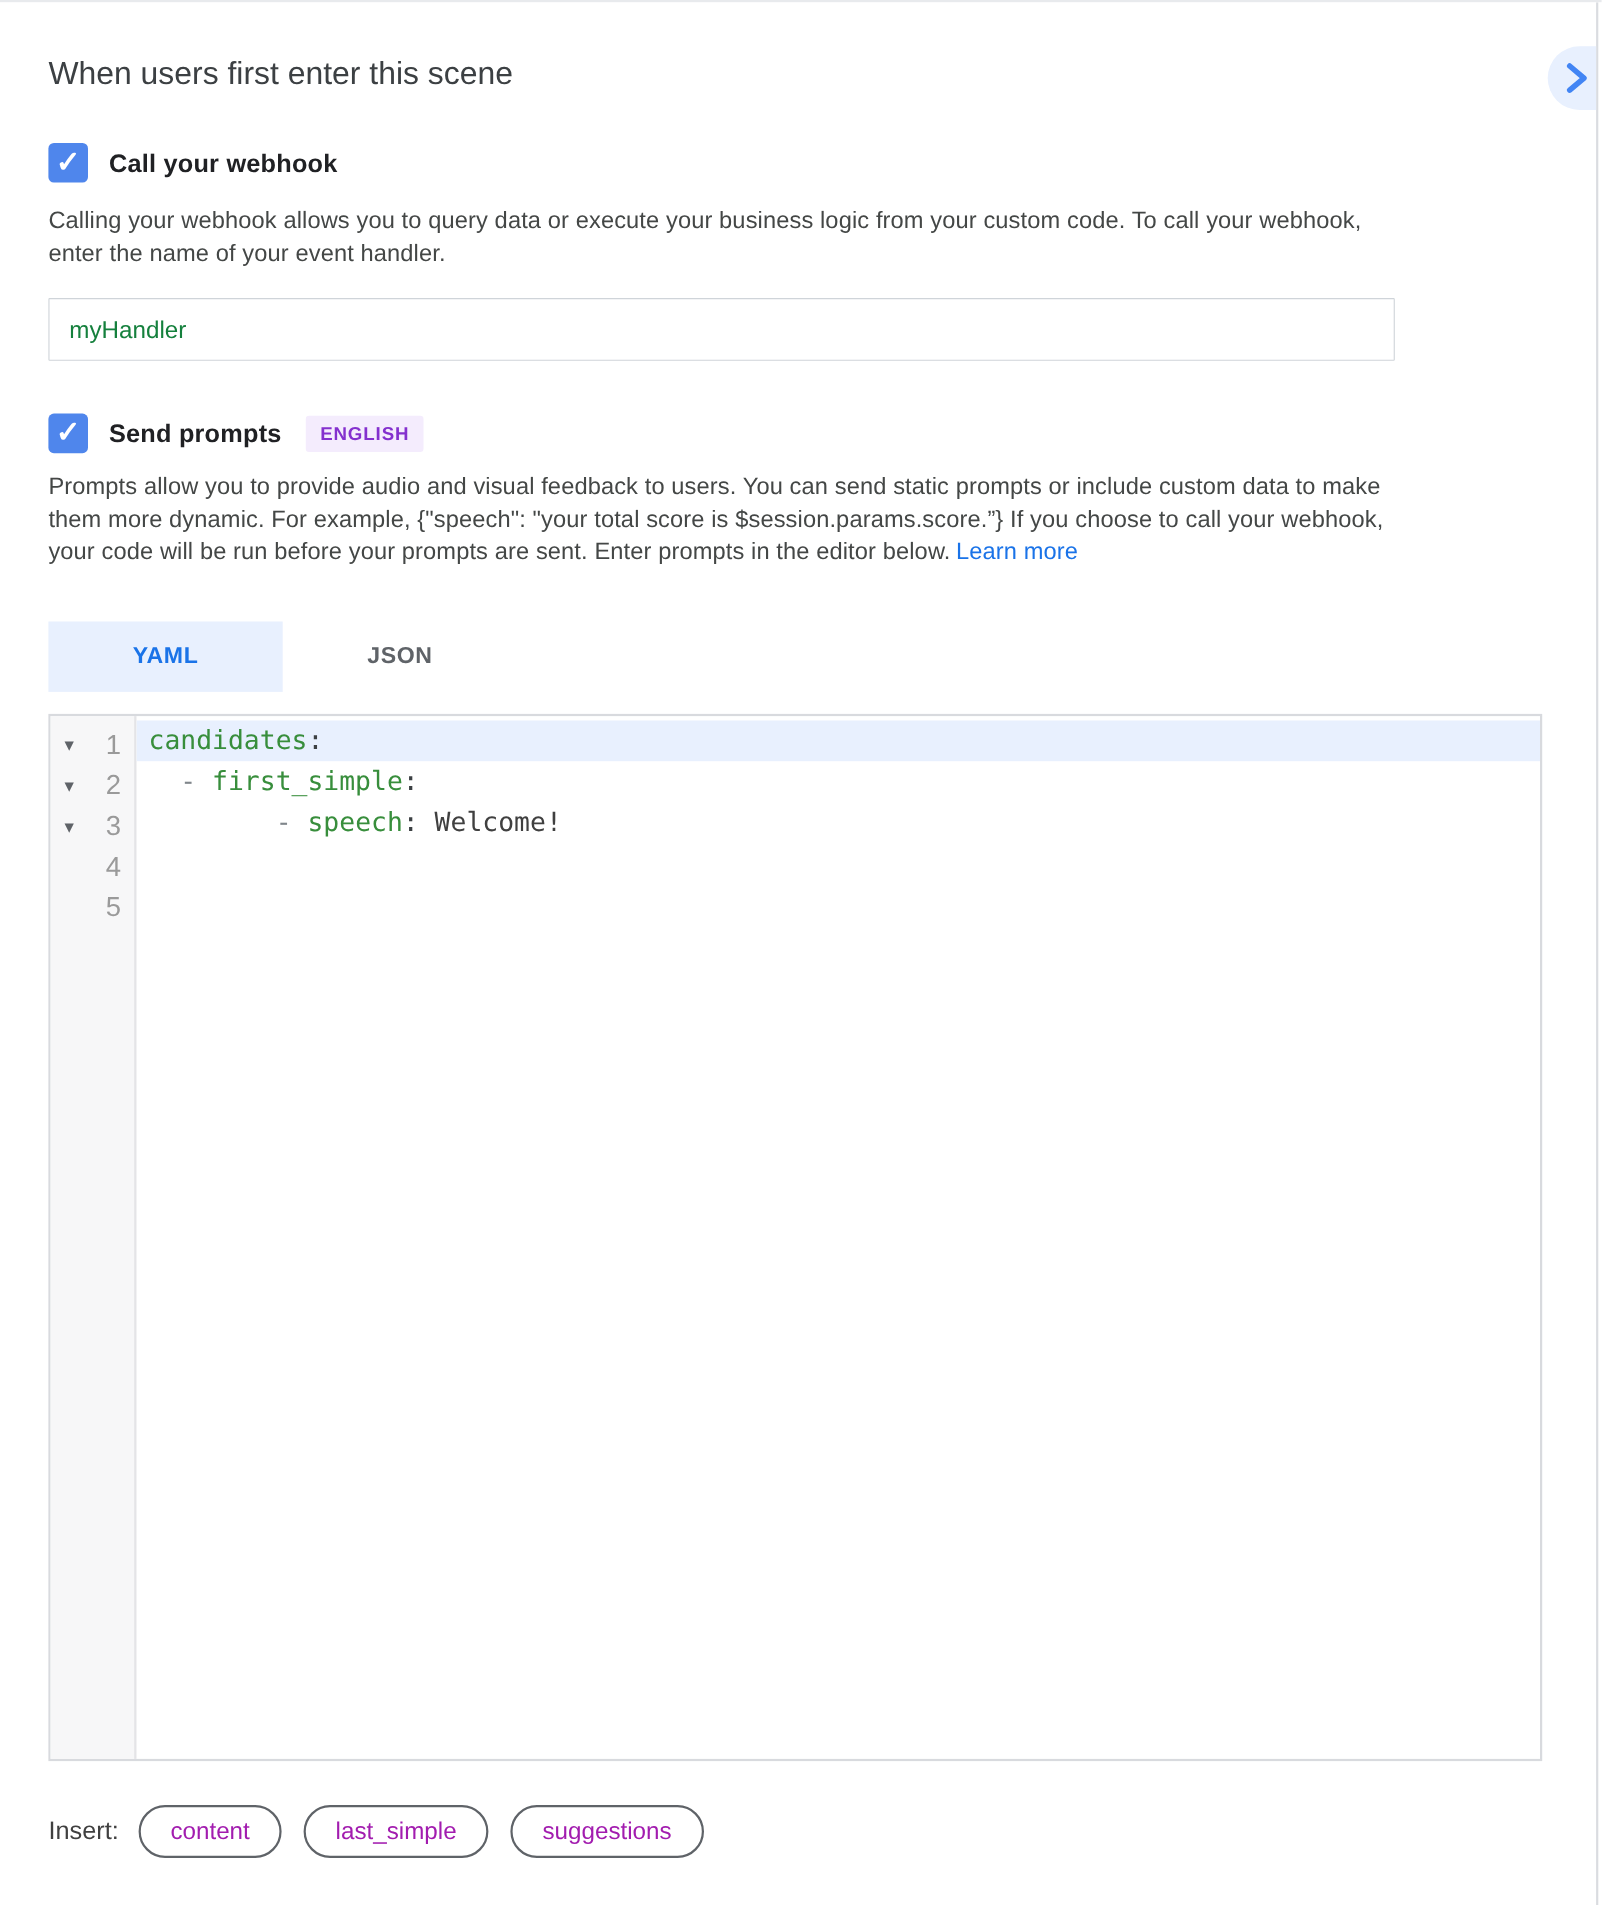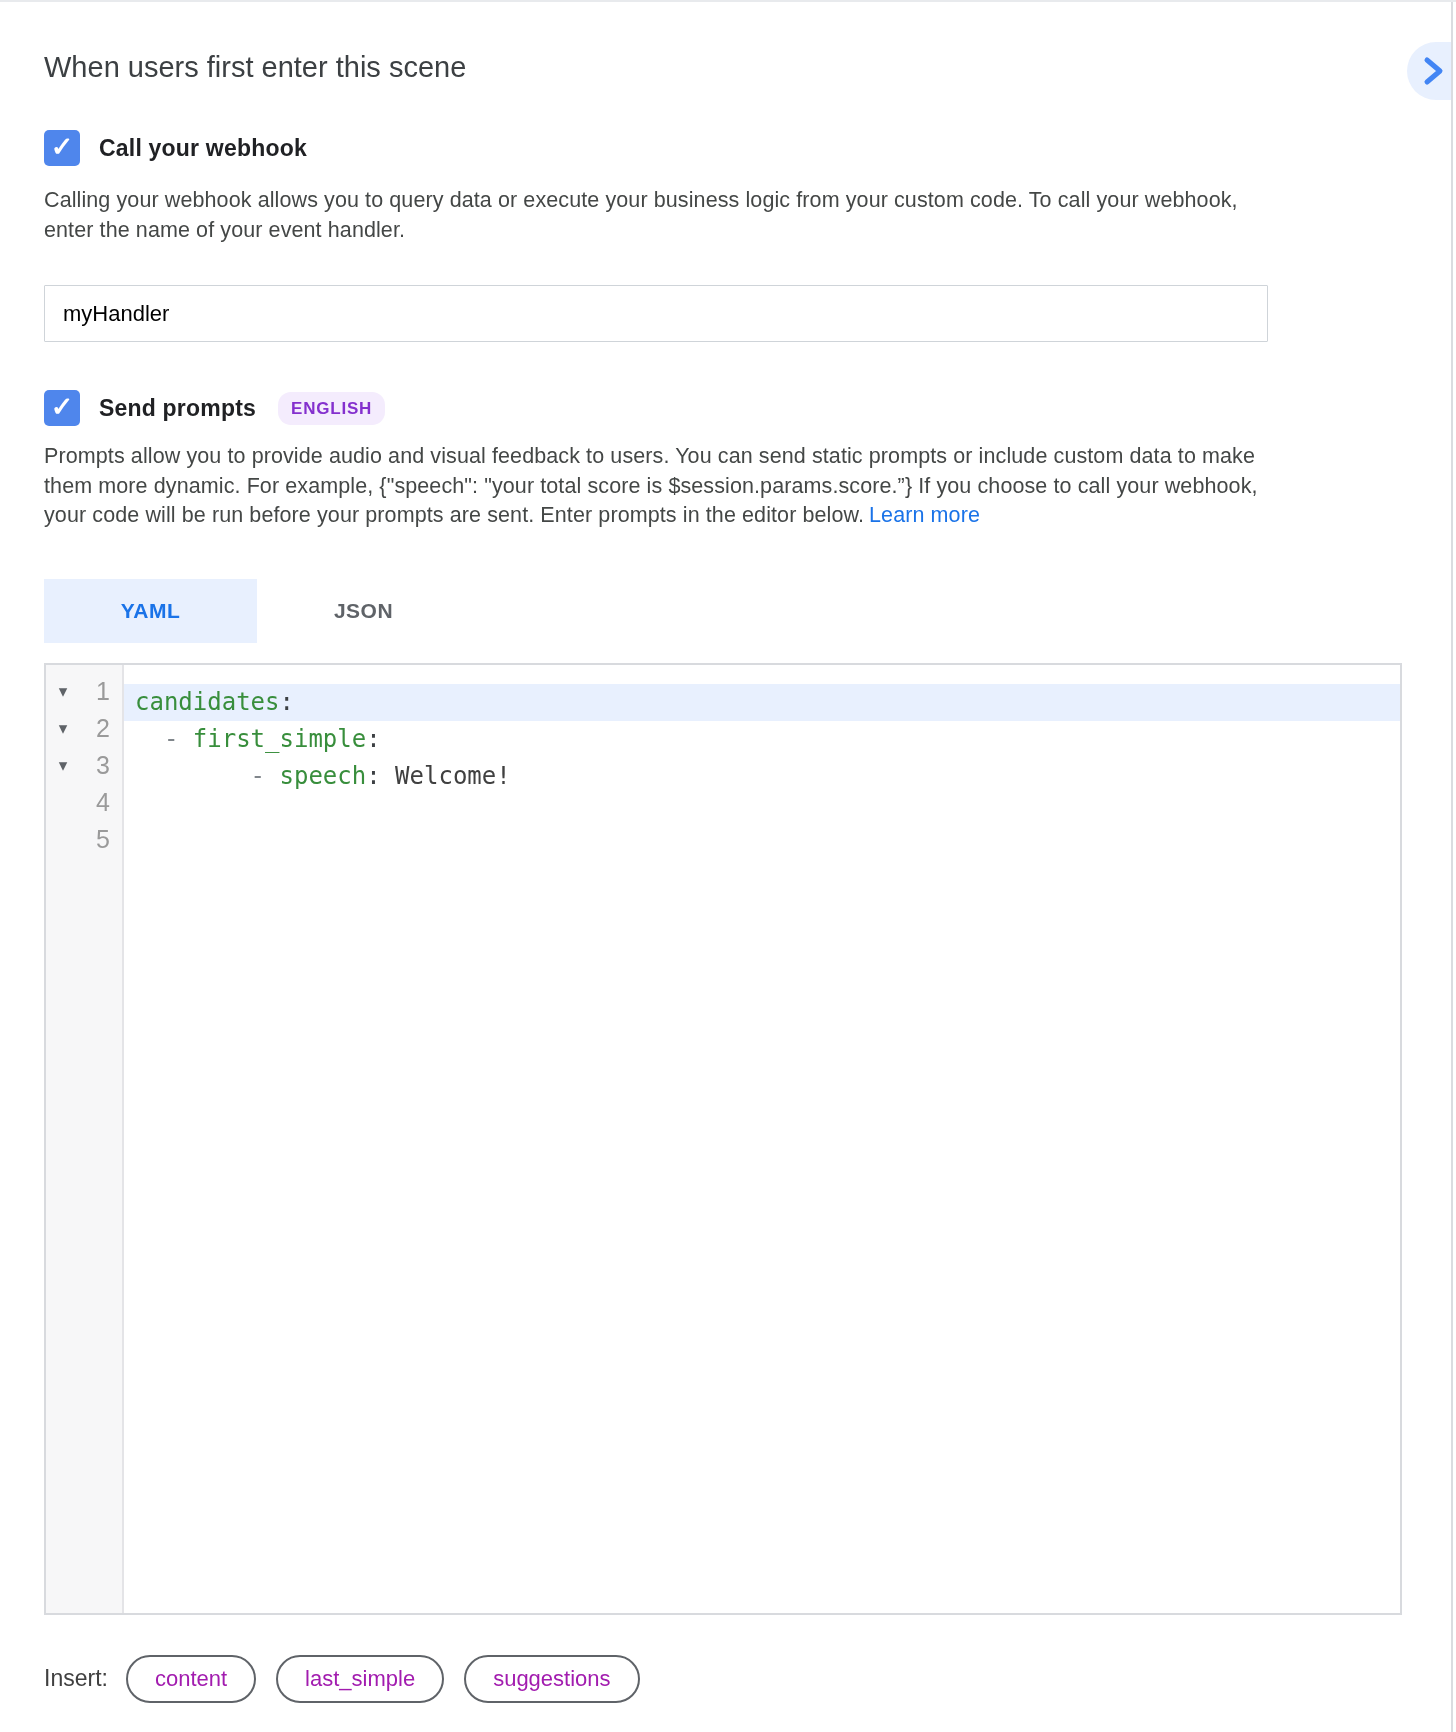--- a/index.html
+++ b/index.html
@@ -41,34 +41,34 @@
     color: #ffffff; font-size: 27px; font-weight: 700; line-height: 1;
     transform: translateY(-1px);
   }
   .check-label {
     margin-left: 19px; font-size: 23px; font-weight: 700;
     color: #202124; cursor: pointer; letter-spacing: 0.2px;
   }
   .lang-badge {
     margin-left: 22px; background: #f4ecfd; color: #8430ce;
     font-size: 17px; font-weight: 700; letter-spacing: 0.8px;
-    padding: 8px 13px; border-radius: 13px; line-height: 1;
+    padding: 8px 13px; border-radius: 3px; line-height: 1;
   }
   p.desc {
     max-width: 1220px; font-size: 21.5px; line-height: 29.5px;
     color: #444746; letter-spacing: 0.1px;
   }
   .desc-webhook { margin-top: 20px; }
   .desc-prompts { margin-top: 16px; }
   a.learn-more { color: #1a73e8; text-decoration: none; margin-left: 5px; }
   .handler-input {
-    margin-top: 40px; width: 1224px; height: 57px;
+    margin-top: 26px; width: 1224px; height: 57px;
     border: 1px solid #cfd4d9; border-radius: 1px; background: #fff;
     font-family: "Liberation Sans", sans-serif;
-    font-size: 22px; color: #000000; padding: 0 18px; outline: none;
+    font-size: 22px; color: #15803d; padding: 0 18px; outline: none;
   }
   .tabs { margin-top: 48px; display: flex; }
   .tab {
     width: 213px; height: 64px; display: flex; align-items: center; justify-content: center;
     font-size: 21px; font-weight: 700; letter-spacing: 0.5px;
     color: #5f6368; cursor: pointer; user-select: none;
   }
   .tab.active { background: #e8f0fe; color: #1a73e8; }
   .editor {
     margin-top: 20px; width: 1358px; height: 952px;
@@ -82,21 +82,21 @@
     height: 37px; display: flex; align-items: center;
   }
   .fold {
     width: 34px; text-align: center; font-size: 17px; color: #5f6368;
     cursor: pointer; line-height: 1;
   }
   .lnum {
     flex: 1; text-align: right; padding-right: 12px;
     font-size: 25px; color: #9a9a9a;
   }
-  .code-area { flex: 1; padding-top: 19px; cursor: text; overflow: hidden; }
+  .code-area { flex: 1; padding-top: 4px; cursor: text; overflow: hidden; }
   .cline {
     height: 37px; line-height: 37px; white-space: pre;
     font-family: "DejaVu Sans Mono", monospace; font-size: 24px;
     padding-left: 11px;
   }
   .cline.active-line { background: #e8f0fe; }
   .seg-key { color: #388e3c; }
   .seg-dash { color: #80868b; }
   .seg-punct { color: #3c4043; }
   .seg-value { color: #404040; }

